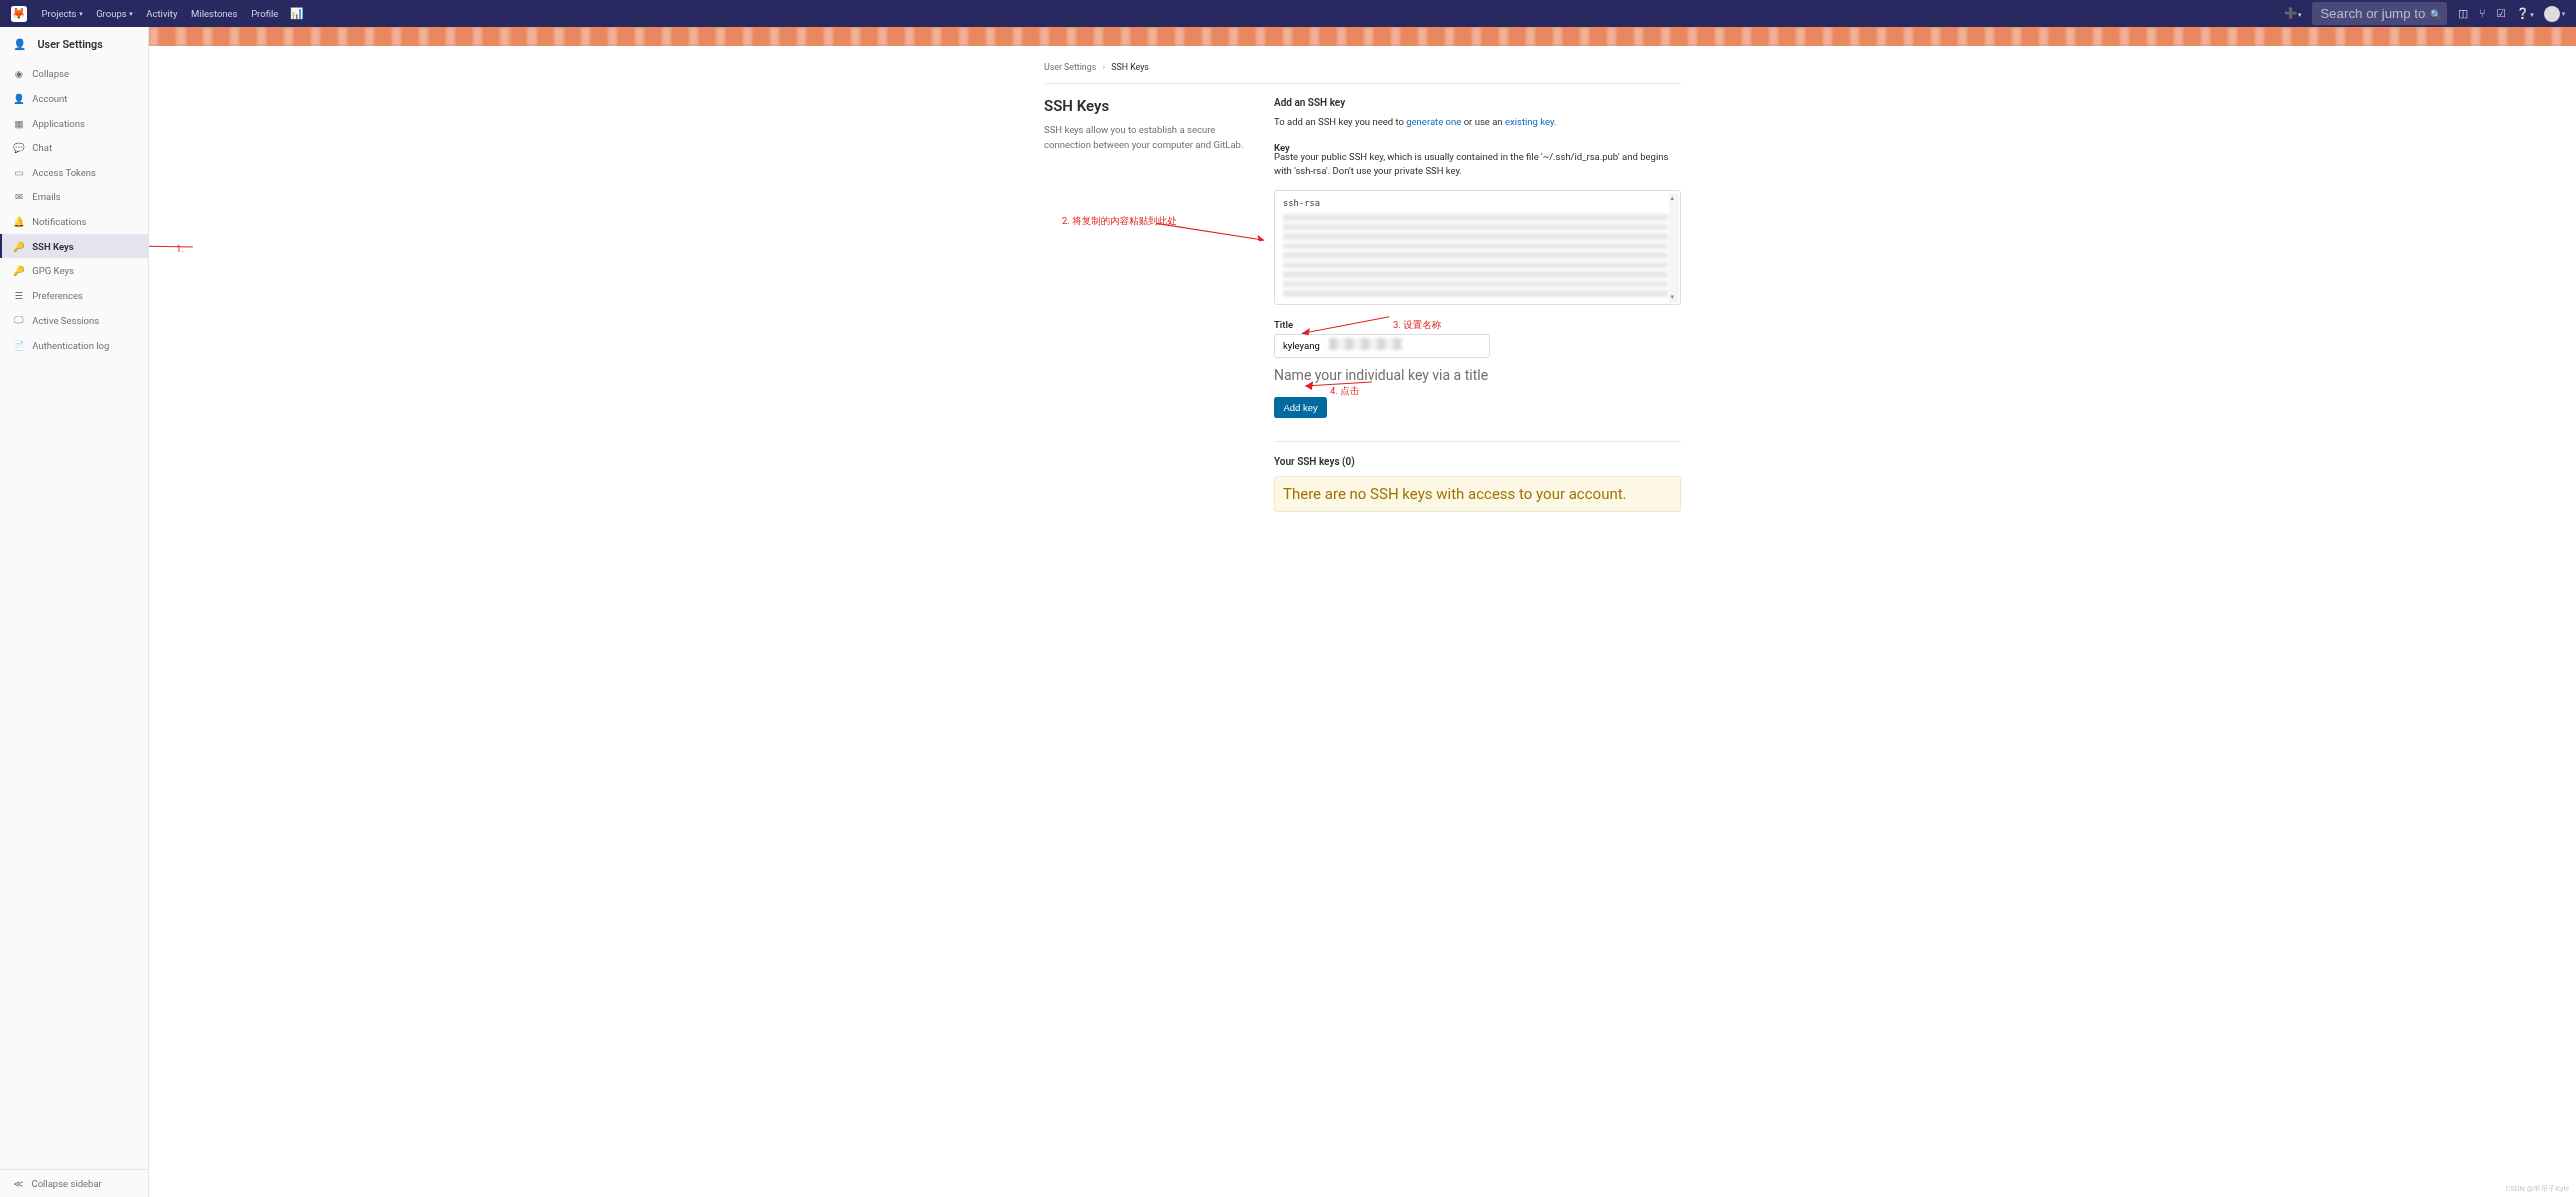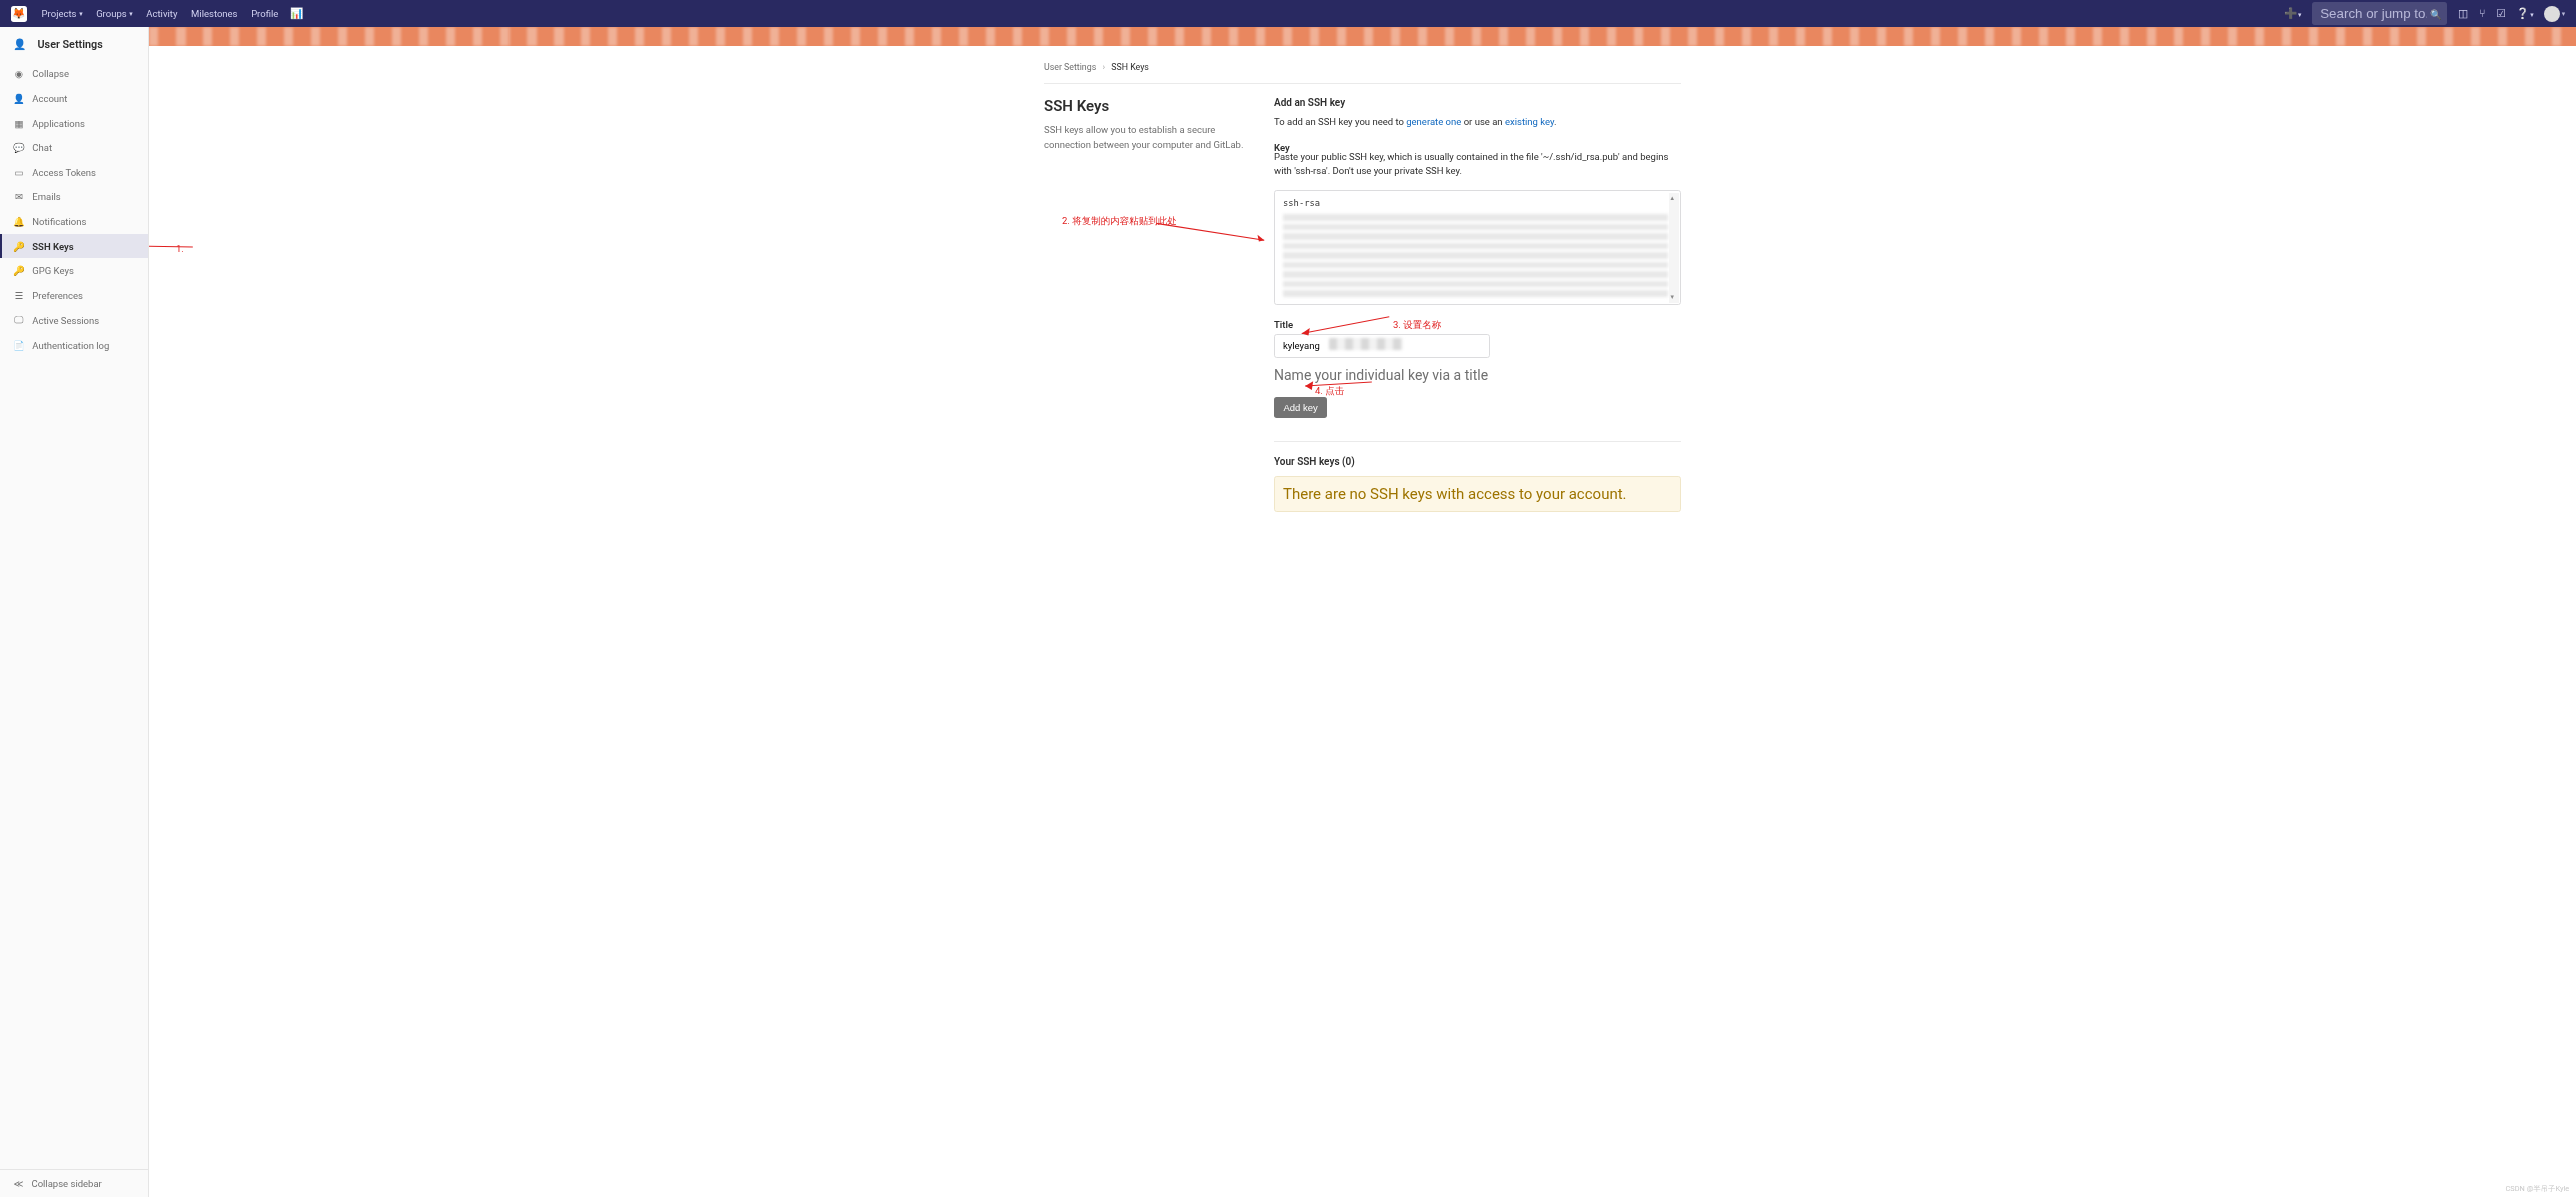--- a/index.html
+++ b/index.html
@@ -60,21 +60,21 @@
 .key-textarea-wrap .blur-fill { position: absolute; left: 8px; right: 12px; top: 21.6px; bottom: 6.8px; background-image: repeating-linear-gradient(0deg, #e8e8e8 0 6.8px, #fff 6.8px 9.5px), repeating-linear-gradient(90deg, rgba(255,255,255,0.6) 0 13.5px, rgba(200,200,200,0.6) 13.5px 41px); filter: blur(1.4px); border-radius: 1.4px; }
 .key-textarea-wrap .scrollbar-hint { position: absolute; right: 1.4px; top: 1.4px; bottom: 1.4px; width: 9.5px; background: #f5f5f5; }
 .key-textarea-wrap .scrollbar-hint::before { content: "▴"; position: absolute; top: 1.4px; left: 1.4px; font-size: 6.8px; color: #888; }
 .key-textarea-wrap .scrollbar-hint::after { content: "▾"; position: absolute; bottom: 1.4px; left: 1.4px; font-size: 6.8px; color: #888; }
 
 .title-input-wrap { position: relative; display: inline-block; }
 .title-input { border: 0.7px solid #dcdcde; border-radius: 2.7px; padding: 5.4px 8px; font-size: 9.5px; width: 216px; margin-bottom: 9.5px; font-family: inherit; }
 .title-blur { position: absolute; left: 55px; top: 4px; width: 74px; height: 12px; background-image: repeating-linear-gradient(90deg, #d8d8d8 0 8px, #f2f2f2 8px 16px); filter: blur(1.4px); border-radius: 1.4px; }
 .hint { color: #707070; font-size: 14px; margin-bottom: 13.5px; display: block; }
 
-.btn-add { background: #737373; color: #fff; border: none; border-radius: 2.7px; padding: 5.4px 9.5px; font-size: 9.5px; cursor: pointer; font-weight: 500; }
+.btn-add { background: #0369a1; color: #fff; border: none; border-radius: 2.7px; padding: 5.4px 9.5px; font-size: 9.5px; cursor: pointer; font-weight: 500; }
 
 .divider { border: none; border-top: 0.7px solid #eaeaea; margin: 23px 0 13.5px; }
 .keys-list-title { font-size: 10px; font-weight: 600; margin-bottom: 9.5px; }
 .empty-state { border: 0.7px solid #f0e6c8; background: #fdf7e6; color: #9e7400; text-align: left; padding: 8px; border-radius: 2.7px; font-size: 15px; }
 
 
 .anno { position: absolute; pointer-events: none; }
 .anno-text { color: #e02020; font-size: 9.5px; white-space: nowrap; }
 .arrow-svg { position: absolute; overflow: visible; }
 .arrow-svg line, .arrow-svg path { stroke: #e02020; stroke-width: 1.5; fill: none; }
@@ -234,21 +234,21 @@
       </svg>
 
       <div class="anno" style="left:365px; top:273px;">
         <span class="anno-text">3. 设置名称</span>
       </div>
       <svg class="arrow-svg" style="left:267px; top:257px;" width="101" height="34" viewBox="0 0 150 50">
         <line x1="140" y1="20" x2="10" y2="45"></line>
         <path class="head" d="M10 45 L22 37 L20 48 Z"></path>
       </svg>
 
-      <div class="anno" style="left:287px; top:339px;text-align:right;">
+      <div class="anno" style="left:302px; top:339px;text-align:right;">
         <span class="anno-text">4. 点击</span>
       </div>
       <svg class="arrow-svg" style="left:270px; top:328px;" width="81" height="20" viewBox="0 0 120 30">
         <line x1="110" y1="12" x2="10" y2="18"></line>
         <path class="head" d="M10 18 L22 11 L20 24 Z"></path>
       </svg>
 
     </div>
 
     <div class="anno" style="left:27px; top:216px;">

